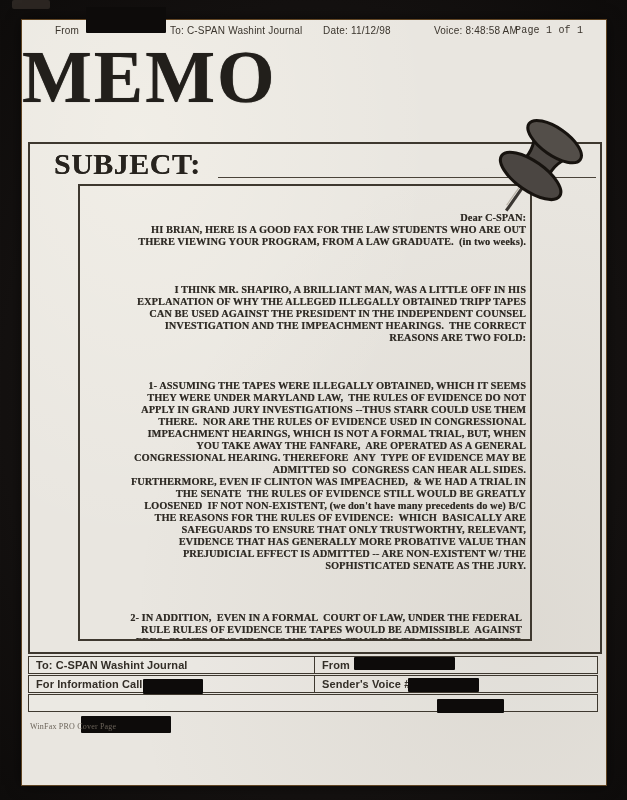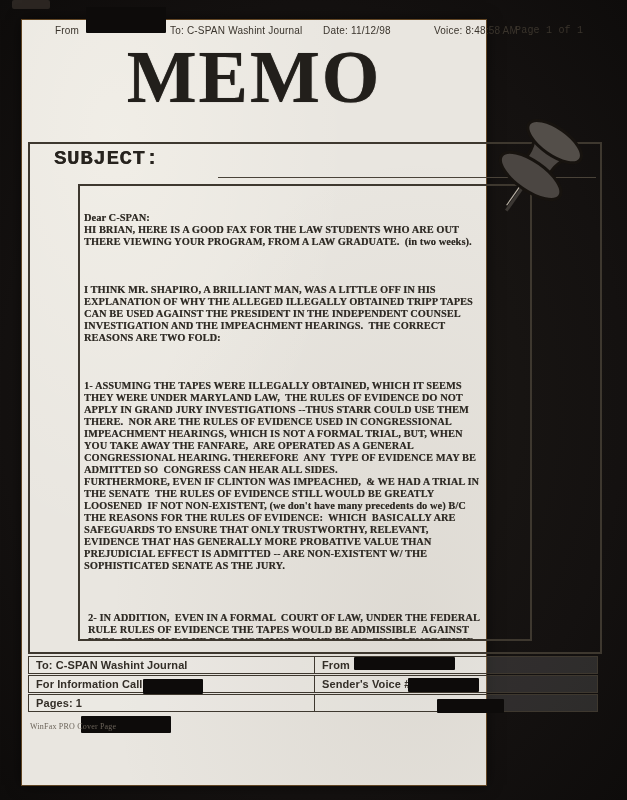--- a/index.html
+++ b/index.html
@@ -12,74 +12,74 @@
     position:absolute;inset:0;
     background:
       radial-gradient(ellipse at 50% 50%, #1d1a16 0%, #141110 70%, #0e0c0b 100%);
   }
   .corner-smudge{
     position:absolute;left:12px;top:0;width:38px;height:9px;
     background:#332d28;border-radius:2px;opacity:.8;
   }
   
   .page{
-    position:absolute;left:22px;top:20px;width:464px;height:765px;
+    position:absolute;left:22px;top:20px;width:584px;height:765px;
     background:
       radial-gradient(ellipse at 20% 15%, rgba(255,252,243,.35) 0%, rgba(255,252,243,0) 45%),
       radial-gradient(ellipse at 85% 80%, rgba(120,110,95,.10) 0%, rgba(120,110,95,0) 55%),
       #e9e6e0;
     outline:1px solid rgba(166,116,56,.55);
     box-shadow:0 0 14px rgba(0,0,0,.6);
   }
   .redaction{position:absolute;background:#0d0b0a;border-radius:1px;}
   
   .fax-header{position:absolute;left:0;top:0;width:100%;height:20px;
     font-size:10px;color:#3a342c;letter-spacing:.2px;}
   .fax-header span{position:absolute;top:5px;white-space:pre;}
   .hdr-from{left:33px;}
   .hdr-to{left:148px;}
   .hdr-date{left:301px;}
   .hdr-time{left:412px;}
   .hdr-page{left:493px;font-family:Liberation Mono, monospace;}
   .hdr-redaction{left:64px;top:-13px;width:80px;height:26px;}
   
   .memo-title{
-    position:absolute;left:0;top:20px;width:100%;text-align:center;
+    position:absolute;left:0;top:20px;width:100%;
     font-family:"Liberation Serif",serif;font-weight:bold;
     font-size:74px;line-height:1;letter-spacing:2px;color:#221f1b;
     text-shadow:0 0 .7px rgba(34,31,27,.8);
   }
   
   .subject-box{
     position:absolute;left:6px;top:122px;width:570px;height:508px;
     border:2px solid #3e382f;
   }
   .subject-label{
     position:absolute;left:24px;top:3px;
-    font-family:Liberation Mono, monospace;font-weight:bold;
-    font-size:21px;letter-spacing:.5px;color:#27231e;
+    font-family:Liberation Serif, serif;font-weight:bold;
+    font-size:30px;letter-spacing:.5px;color:#27231e;
     text-shadow:0 0 .6px rgba(39,35,30,.8);
   }
   .subject-rule{
     position:absolute;left:188px;top:33px;width:378px;height:0;
     border-top:1.5px solid #4a4339;
   }
   
   .message-box{
     position:absolute;left:48px;top:40px;width:450px;height:453px;
     border:2px solid #3e382f;overflow:hidden;
   }
   .memo-text{
     position:absolute;left:4px;top:2px;width:442px;
     font-family:"Liberation Serif",serif;font-weight:bold;
     font-size:10.3px;line-height:12px;letter-spacing:.1px;
     color:#2e2a24;white-space:pre;
     text-shadow:.3px .3px .5px rgba(46,42,36,.55);
   }
-  .memo-text p{margin:0 0 12px 0;}
+  .memo-text p{margin:0 0 12px 0;text-align:right;}
   .memo-text p:last-child{margin:4px;}
   .signature-redaction{left:51px;top:572px;width:90px;height:17px;}
   
   .pushpin{position:absolute;left:453px;top:98px;width:118px;height:118px;z-index:5;}
   
   .fax-table{position:absolute;left:6px;top:636px;width:570px;height:62px;}
   .fax-row{
     position:relative;height:16px;border:1.5px solid #3e382f;
     margin-bottom:1px;display:flex;background:rgba(255,255,255,.12);
   }
@@ -173,21 +173,20 @@
     <div class="fax-table">
       <div class="fax-row">
         <div class="cell cell-left">To: C-SPAN Washint Journal</div>
         <div class="cell cell-right">From :</div>
       </div>
       <div class="fax-row">
         <div class="cell cell-left">For Information Call:</div>
         <div class="cell cell-right">Sender's Voice #</div>
       </div>
       <div class="fax-row">
-        <div class="cell cell-left">Pages: 1</div>
       </div>
       <div class="redaction tbl-r1-right"></div>
       <div class="redaction tbl-r2-left"></div>
       <div class="redaction tbl-r2-right"></div>
       <div class="redaction tbl-r3-right"></div>
     </div>
 
     <div class="winfax">WinFax PRO Cover Page</div>
 
   </div>

